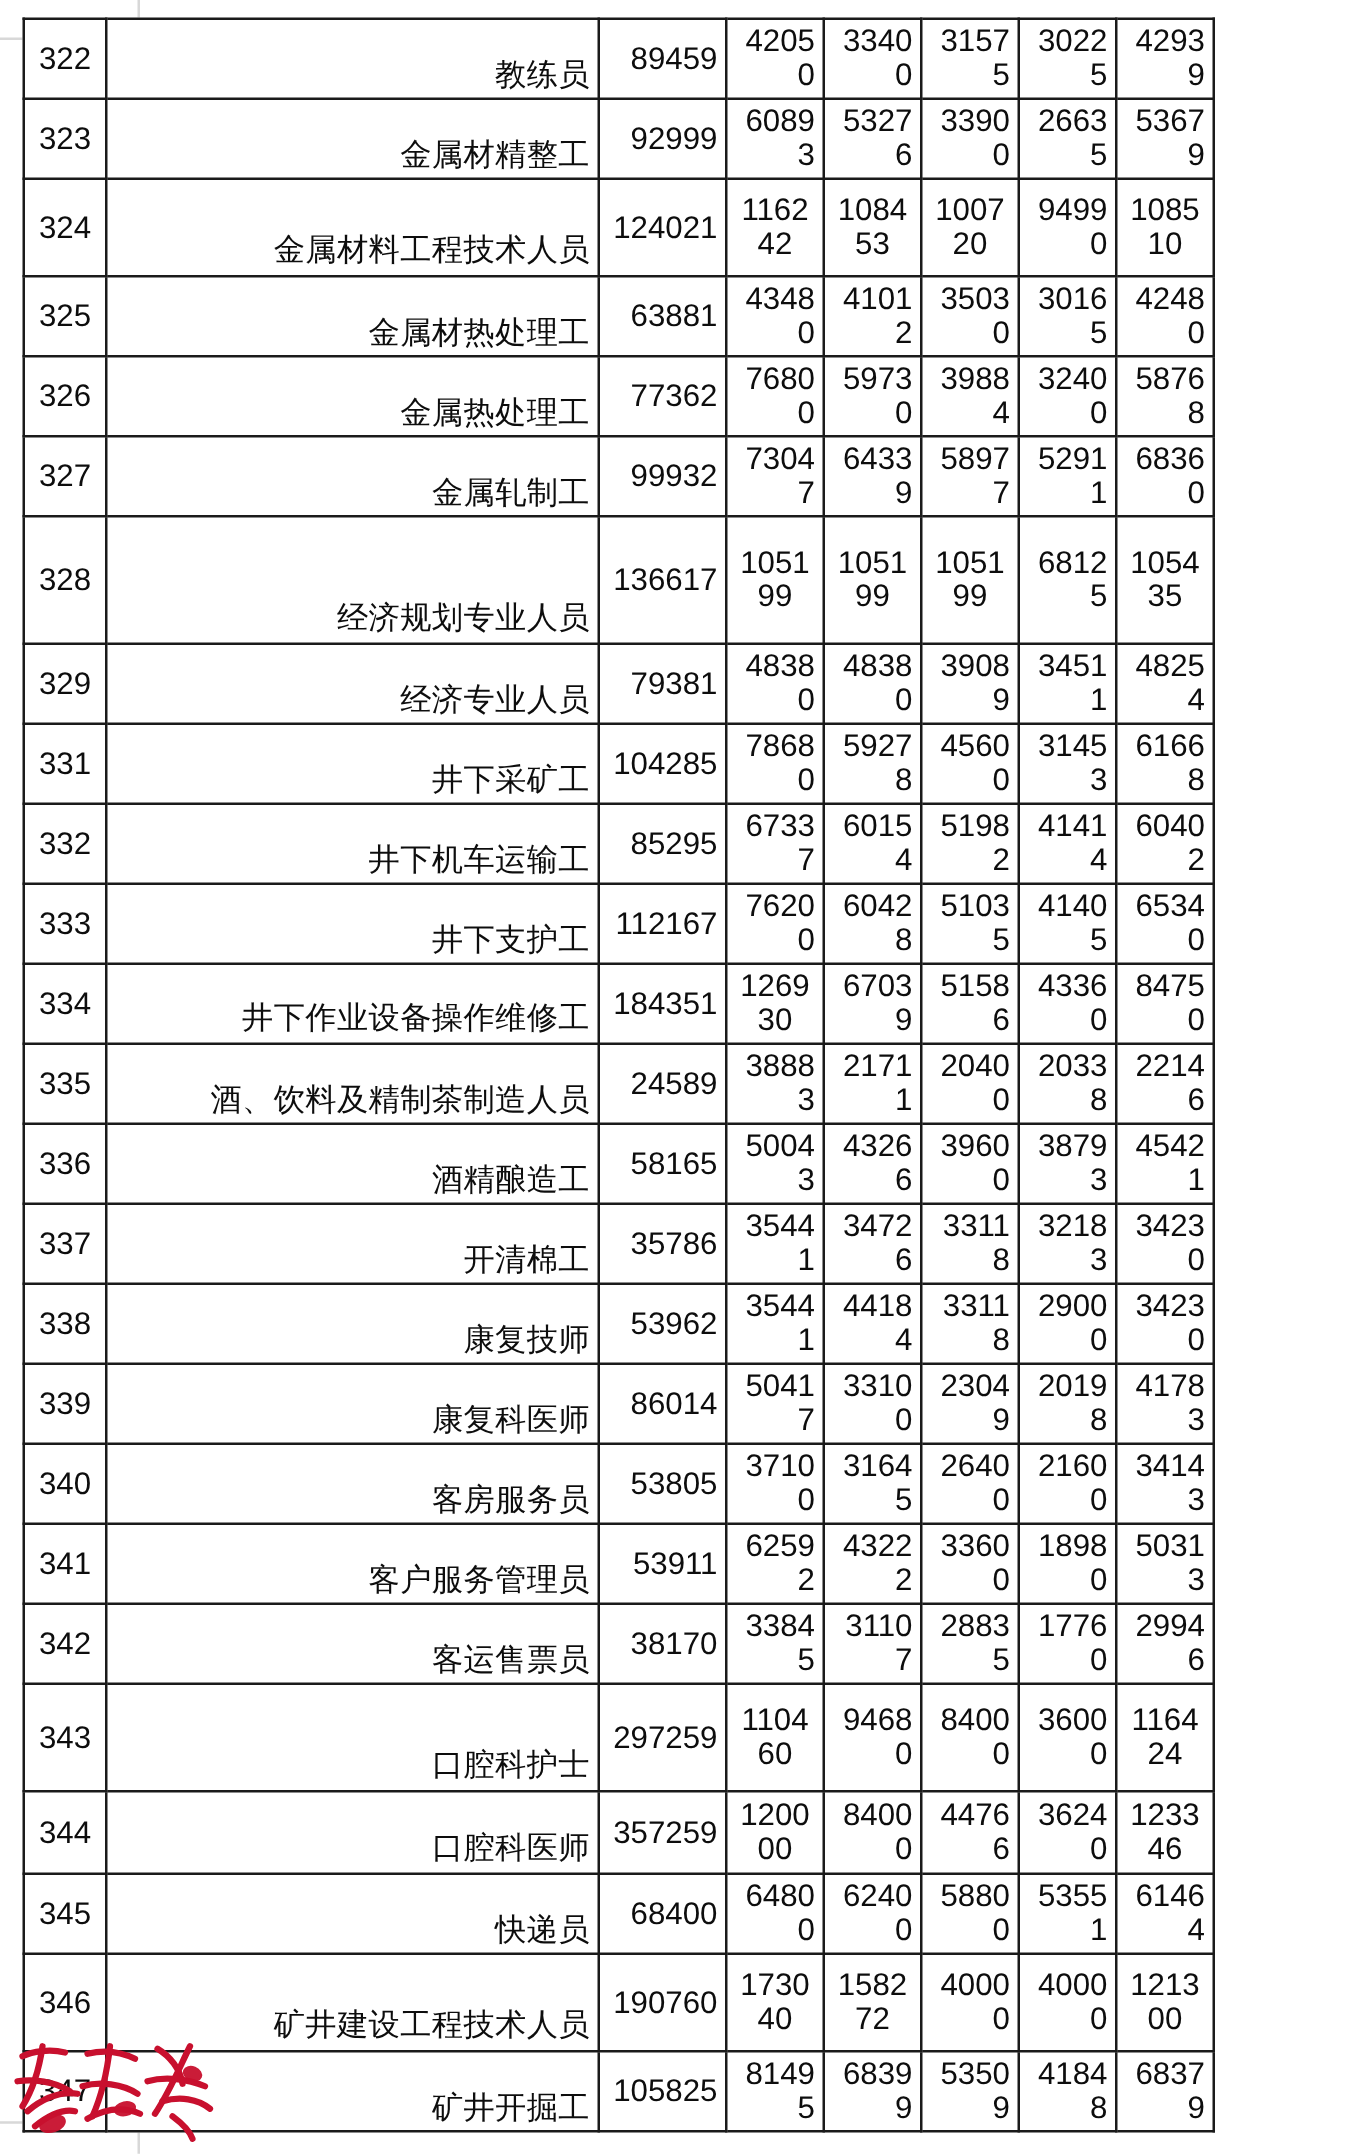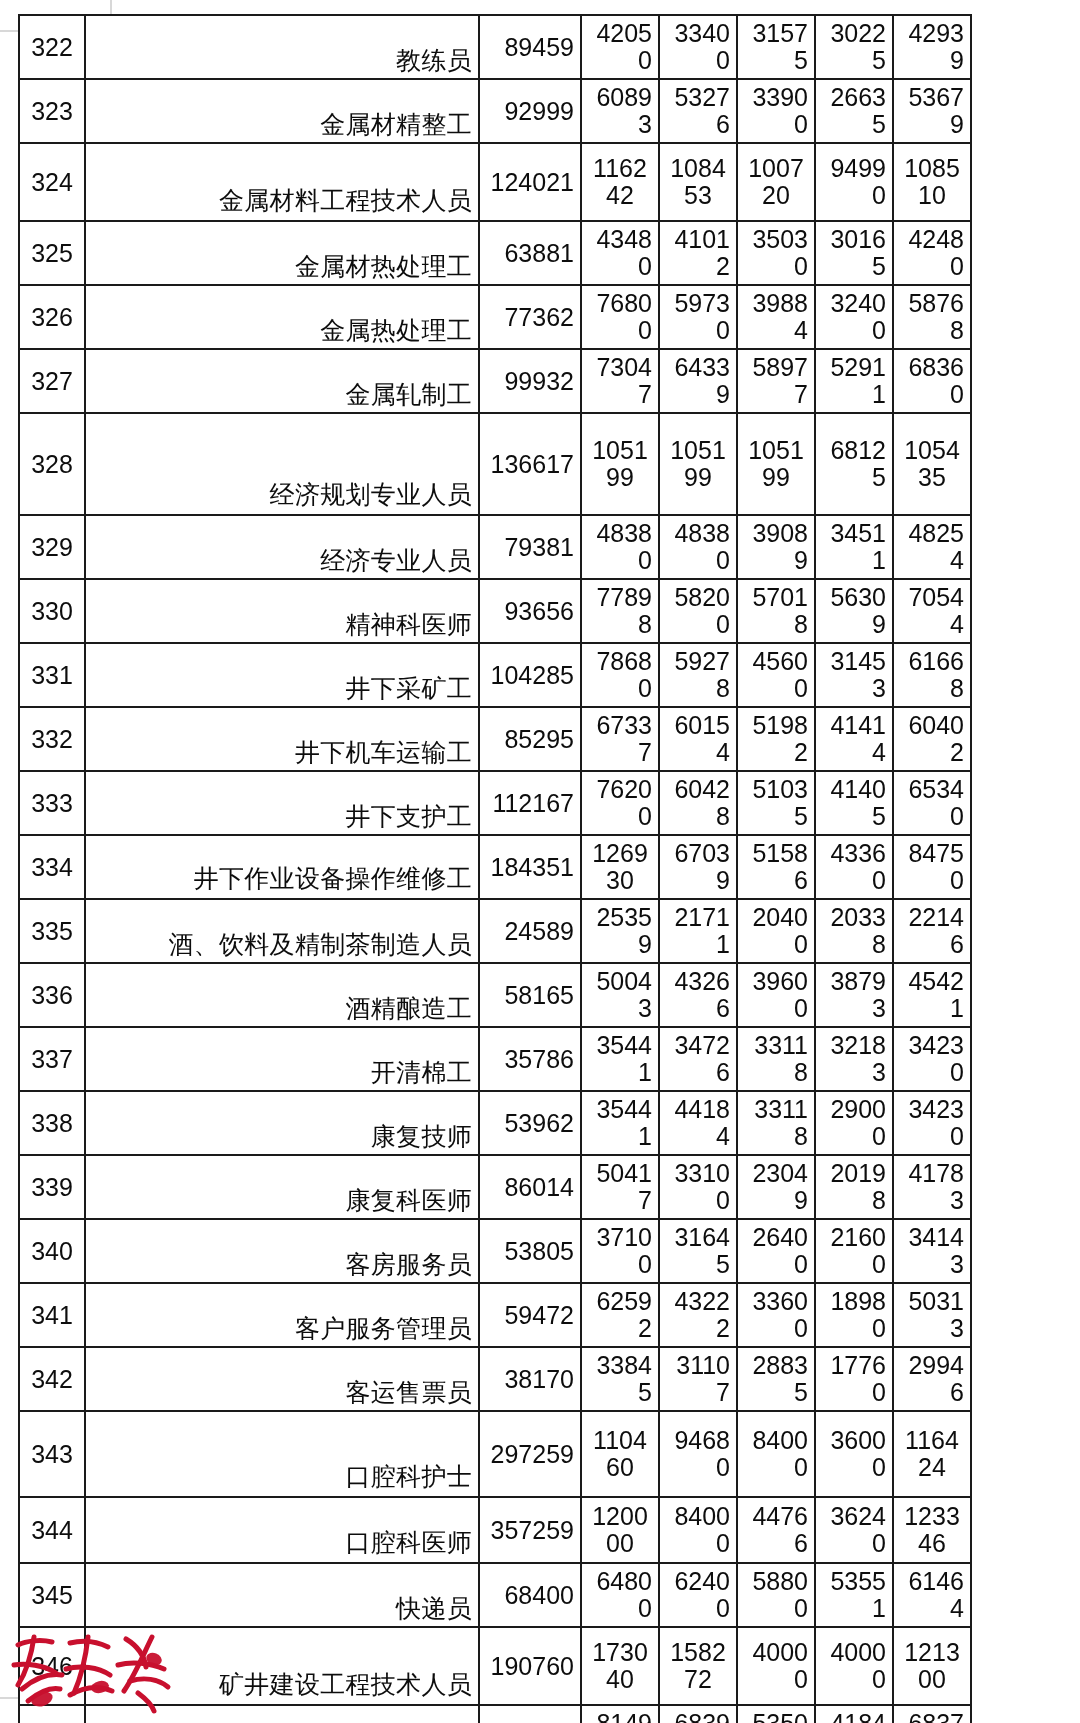--- a/index.html
+++ b/index.html
@@ -189,30 +189,20 @@
           <td class="idx">329</td>
           <td class="name">经济专业人员</td>
           <td class="num">79381</td>
           <td class="num">48380</td>
           <td class="num">48380</td>
           <td class="num">39089</td>
           <td class="num">34511</td>
           <td class="num">48254</td>
         </tr>
         <tr>
-          <td class="idx">330</td>
-          <td class="name">精神科医师</td>
-          <td class="num">93656</td>
-          <td class="num">77898</td>
-          <td class="num">58200</td>
-          <td class="num">57018</td>
-          <td class="num">56309</td>
-          <td class="num">70544</td>
-        </tr>
-        <tr>
           <td class="idx">331</td>
           <td class="name">井下采矿工</td>
           <td class="num">104285</td>
           <td class="num">78680</td>
           <td class="num">59278</td>
           <td class="num">45600</td>
           <td class="num">31453</td>
           <td class="num">61668</td>
         </tr>
         <tr>
@@ -242,21 +232,21 @@
           <td class="num wrap">126930</td>
           <td class="num">67039</td>
           <td class="num">51586</td>
           <td class="num">43360</td>
           <td class="num">84750</td>
         </tr>
         <tr>
           <td class="idx">335</td>
           <td class="name">酒、饮料及精制茶制造人员</td>
           <td class="num">24589</td>
-          <td class="num">25359</td>
+          <td class="num">38883</td>
           <td class="num">21711</td>
           <td class="num">20400</td>
           <td class="num">20338</td>
           <td class="num">22146</td>
         </tr>
         <tr>
           <td class="idx">336</td>
           <td class="name">酒精酿造工</td>
           <td class="num">58165</td>
           <td class="num">50043</td>
@@ -301,21 +291,21 @@
           <td class="num">53805</td>
           <td class="num">37100</td>
           <td class="num">31645</td>
           <td class="num">26400</td>
           <td class="num">21600</td>
           <td class="num">34143</td>
         </tr>
         <tr>
           <td class="idx">341</td>
           <td class="name">客户服务管理员</td>
-          <td class="num">59472</td>
+          <td class="num">53911</td>
           <td class="num">62592</td>
           <td class="num">43222</td>
           <td class="num">33600</td>
           <td class="num">18980</td>
           <td class="num">50313</td>
         </tr>
         <tr>
           <td class="idx">342</td>
           <td class="name">客运售票员</td>
           <td class="num">38170</td>

